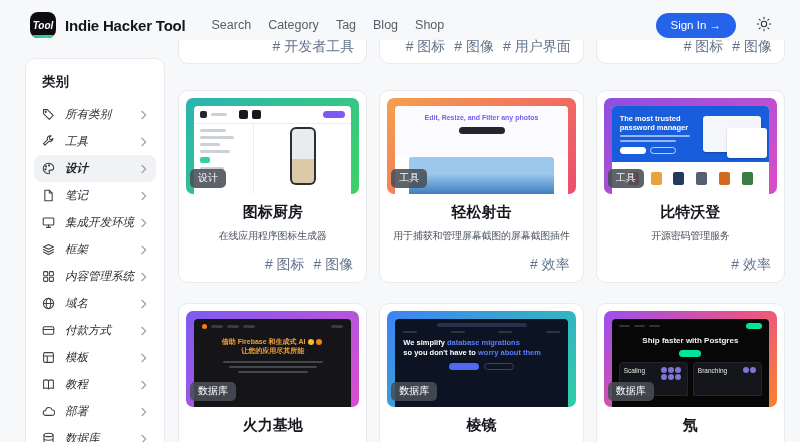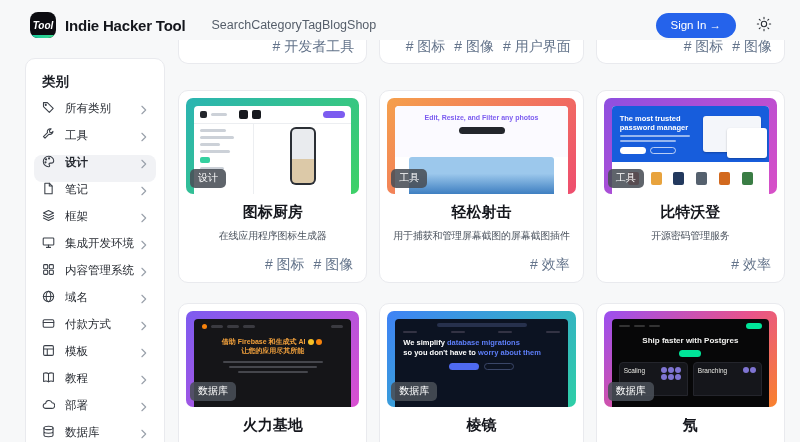--- a/index.html
+++ b/index.html
@@ -7,35 +7,35 @@
   body { background:#f7f8f9; font-family:"Liberation Sans", sans-serif; color:#16181d; }
 
   
   .header { height:40px; display:flex; align-items:center; padding:10px 28px 0 30px; }
   .logo { width:26px; height:26px; background:#0c0c11; border-radius:8px; position:relative; overflow:hidden;
           display:flex; align-items:center; justify-content:center; flex:0 0 auto; cursor:pointer; }
   .logo-txt { color:#fff; font-size:10px; font-weight:bold; font-style:italic; }
   .logo::after { content:""; position:absolute; left:0; right:0; bottom:0; height:3px;
                  background:linear-gradient(90deg,#17c9a0,#3ed98c); }
   .brand { font-size:15px; font-weight:bold; color:#14161c; margin-left:9px; letter-spacing:-.2px; white-space:nowrap; }
-  .nav { display:flex; gap:0; margin-left:26px; }
+  .nav { display:flex; gap:17px; margin-left:26px; }
   .nav a { font-size:12.5px; color:#555e6a; text-decoration:none; white-space:nowrap; cursor:pointer; }
   .hspace { flex:1; }
   .signin { background:#2563eb; color:#fff; border:none; border-radius:13px; height:25px; padding:0 15px;
             font-size:11.5px; font-family:inherit; cursor:pointer; white-space:nowrap; }
   .theme { margin-left:20px; background:none; border:none; cursor:pointer; display:flex; align-items:center; }
 
   
   .main { display:flex; align-items:flex-start; gap:13px; padding:0 15px 0 25px; }
 
   
   .sidebar { width:140px; flex:0 0 auto; margin-top:18px; background:#fff; border:1px solid #e9eaee;
              border-radius:10px; padding:12px 8px 30px; height:460px; }
   .side-title { font-size:13.5px; font-weight:bold; color:#1c1f26; padding:2px 8px 10px; }
-  .side-item { display:flex; height:27px; padding:0 8px; border-radius:8px; cursor:pointer; }
+  .side-item { display:flex; align-items:center; height:27px; padding:0 8px; border-radius:8px; cursor:pointer;font-style:italic; }
   .side-item.active { background:#f1f2f5; }
   .side-item .icn { width:13px; height:13px; display:flex; flex:0 0 auto; }
   .icn svg { width:13px; height:13px; stroke:#3b4049; stroke-width:1.3; fill:none; stroke-linecap:round; stroke-linejoin:round; }
   .side-label { font-size:11.5px; color:#262a31; margin-left:10px; flex:1; white-space:nowrap; overflow:hidden; }
   .side-item.active .side-label { font-weight:bold; }
   .chev svg { width:8px; height:10px; stroke:#9aa1ab; stroke-width:1.4; fill:none; stroke-linecap:round; stroke-linejoin:round; }
 
   
   .content { flex:1; display:grid; grid-template-columns:repeat(3,1fr); column-gap:12px; }
 
@@ -196,37 +196,37 @@
           </svg>
         </span>
       <span class="side-label">笔记</span>
       <span class="chev"><svg viewBox="0 0 8 12">
             <path d="M1.5 1.5l4.5 4.5-4.5 4.5"></path>
           </svg></span>
     </div>
     <div class="side-item">
       <span class="icn">
           <svg viewBox="0 0 16 16">
+            <rect x="1.5" y="2.5" width="13" height="8.5" rx="1"></rect>
+            <path d="M5.5 14h5M8 11v3"></path>
+          </svg>
+        </span>
+      <span class="side-label">集成开发环境</span>
+      <span class="chev"><svg viewBox="0 0 8 12">
+            <path d="M1.5 1.5l4.5 4.5-4.5 4.5"></path>
+          </svg></span>
+    </div>
+    <div class="side-item">
+      <span class="icn">
+          <svg viewBox="0 0 16 16">
             <path d="M8 1.8l6.2 3L8 7.8l-6.2-3z"></path>
             <path d="M1.8 8L8 11l6.2-3M1.8 11.2L8 14.2l6.2-3"></path>
           </svg>
         </span>
       <span class="side-label">框架</span>
-      <span class="chev"><svg viewBox="0 0 8 12">
-            <path d="M1.5 1.5l4.5 4.5-4.5 4.5"></path>
-          </svg></span>
-    </div>
-    <div class="side-item">
-      <span class="icn">
-          <svg viewBox="0 0 16 16">
-            <rect x="1.5" y="2.5" width="13" height="8.5" rx="1"></rect>
-            <path d="M5.5 14h5M8 11v3"></path>
-          </svg>
-        </span>
-      <span class="side-label">集成开发环境</span>
       <span class="chev"><svg viewBox="0 0 8 12">
             <path d="M1.5 1.5l4.5 4.5-4.5 4.5"></path>
           </svg></span>
     </div>
     <div class="side-item">
       <span class="icn">
           <svg viewBox="0 0 16 16">
             <rect x="2" y="2" width="5" height="5" rx="1"></rect>
             <rect x="9" y="2" width="5" height="5" rx="1"></rect>
             <rect x="2" y="9" width="5" height="5" rx="1"></rect>

